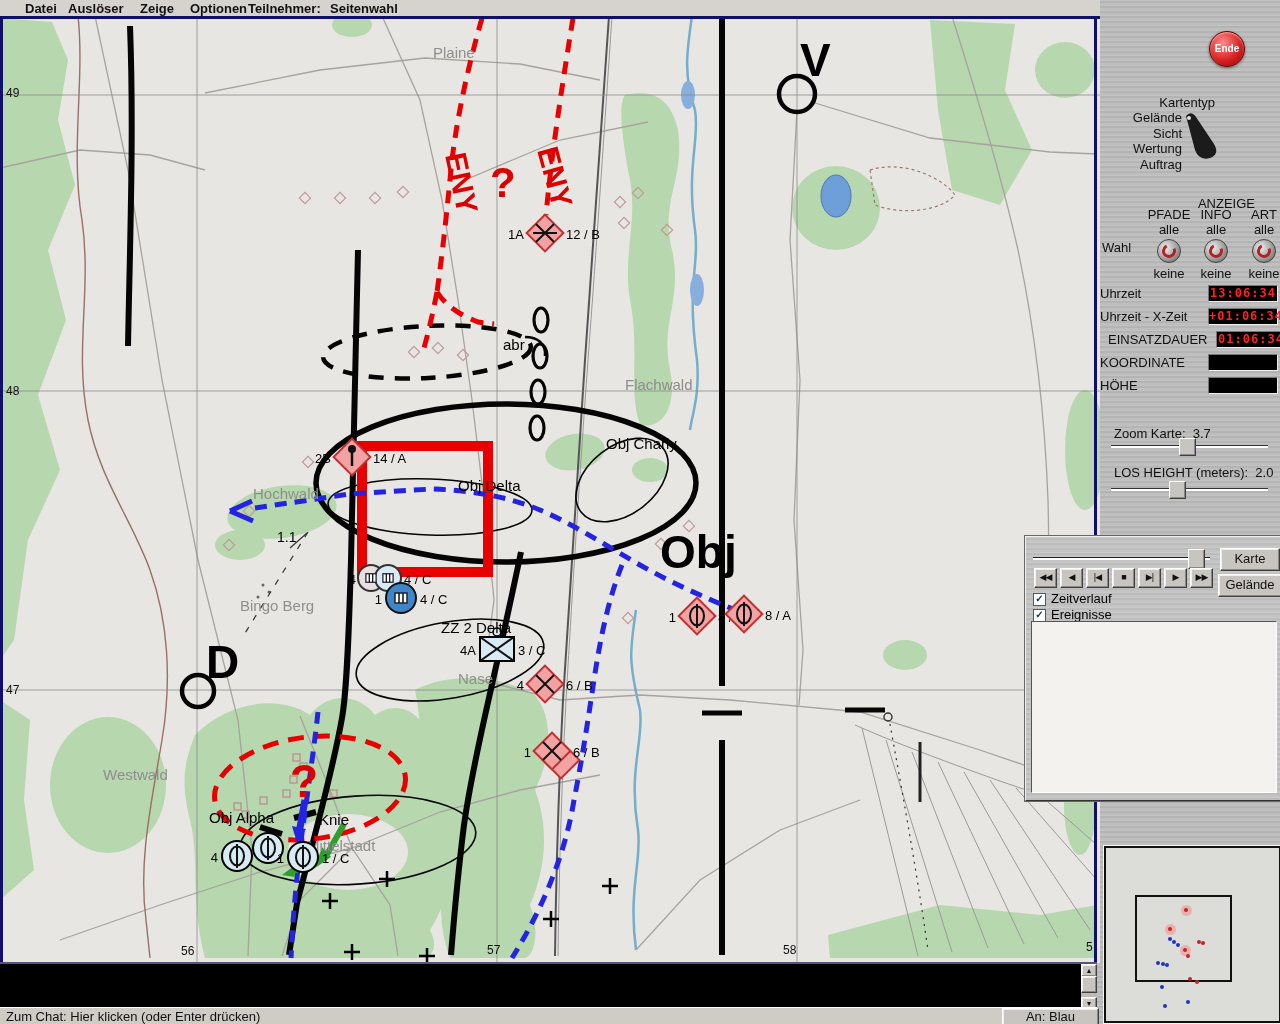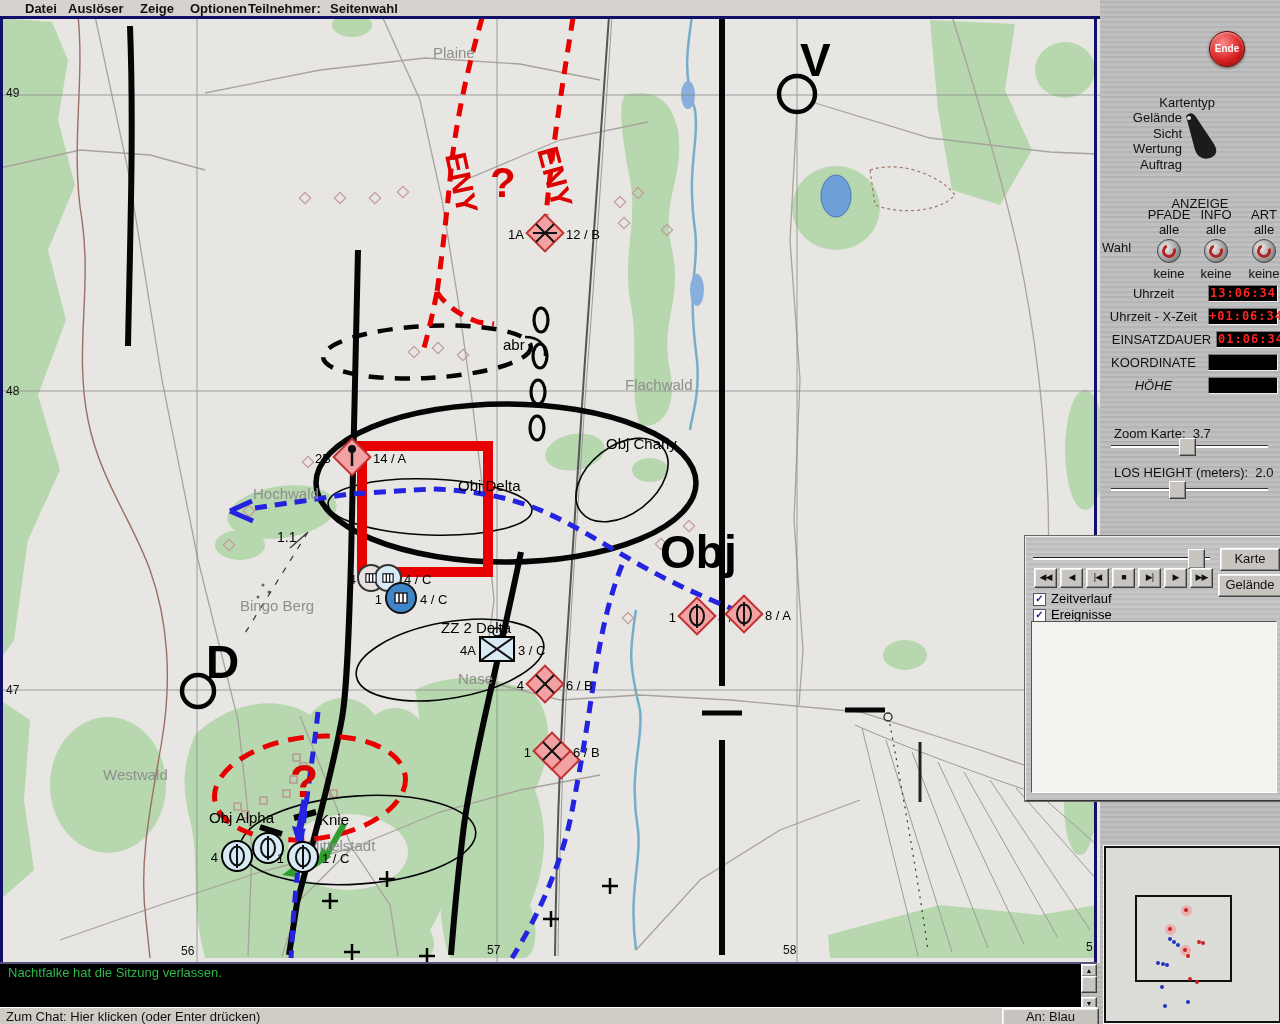--- a/index.html
+++ b/index.html
@@ -15,30 +15,30 @@
   
   #sidebar{left:1100px;top:0;width:180px;height:1024px;font-size:13px;color:#111;}
   #ende{left:109px;top:31px;width:34px;height:34px;border-radius:50%;
     background:radial-gradient(circle at 38% 32%,#ff8a8a,#d82424 55%,#8f0000);
     border:1px solid #600;box-shadow:inset 0 1px 2px rgba(255,255,255,.6),0 1px 3px rgba(0,0,0,.5);
     color:#fff;font-weight:bold;font-size:10px;text-align:center;line-height:33px;cursor:pointer;}
   .rlabel{text-align:right;}
   #ktyp-title{left:20px;top:95px;width:95px;}
   #ktyp-opts{left:0;top:110px;width:82px;line-height:15.5px;}
   #ktyp-opts div{cursor:pointer;}
-  #anz-title{left:45px;top:196px;width:110px;text-align:center;}
+  #anz-title{left:45px;top:196px;width:110px;text-align:right;}
   .anzcol{width:48px;text-align:center;top:207px;margin-left:24px;}
   .anzcol .alle,.anzcol .keine{font-size:13px;}
   .knob{width:22px;height:22px;margin:2px auto 3px auto;border-radius:50%;
     background:radial-gradient(circle at 35% 35%,#eee,#999 60%,#555);
     border:1px solid #444;position:relative;cursor:pointer;}
   .knob:after{content:'';position:absolute;inset:4px;border-radius:50%;
     border:3px solid #b42222;border-top-color:transparent;transform:rotate(20deg);}
   #wahl{left:2px;top:240px;}
-  .clockrow .lbl{position:absolute;left:0;width:107px;text-align:center;top:1px;}
+  .clockrow .lbl{position:absolute;left:0;width:107px;text-align:left;top:1px;}
   .led{position:absolute;left:108px;top:0;width:68px;height:15px;background:#000;
     border:1px solid;border-color:#777 #eee #eee #777;color:#ff2222;
     font-family:"DejaVu Sans Mono",monospace;font-size:12px;font-weight:bold;
     text-align:center;line-height:15px;letter-spacing:1px;}
   .sliderlbl{left:14px;text-align:center;}
   .track{left:11px;width:157px;height:2px;background:#fff;border-top:1px solid #333;}
   .handle{width:15px;height:16px;background:#c8c5c0;border:1px solid;
     border-color:#fff #404040 #404040 #fff;box-shadow:inset -1px -1px #888;cursor:pointer;}
   
   #panel{left:1025px;top:536px;width:255px;height:263px;
@@ -465,21 +465,21 @@
       <div class="led">+01:06:34</div>
     </div>
     <div class="abs clockrow" style="left: 8px; top: 331px; width: 180px; height: 17px;">
       <div class="lbl">EINSATZDAUER</div>
       <div class="led">01:06:34</div>
     </div>
     <div class="abs clockrow" style="left: 0px; top: 354px; width: 180px; height: 17px;">
       <div class="lbl">KOORDINATE</div>
       <div class="led"></div>
     </div>
-    <div class="abs clockrow" style="left: 0px; top: 377px; width: 180px; height: 17px; font-style: italic;">
+    <div class="abs clockrow" style="left: 0px; top: 377px; width: 180px; height: 17px;">
       <div class="lbl">HÖHE</div>
       <div class="led"></div>
     </div>
   </div>
 
 <div id="panel" class="abs">
   <div class="abs" style="left:7px;top:20px;width:177px;height:2px;background:#fff;border-top:1px solid #222"></div>
   <div class="abs handle" style="left:162px;top:12px;height:18px"></div>
   <div id="pbuttons">
       <div class="abs btn3d pbtn" style="left: 8px;">◀◀</div>
@@ -522,21 +522,20 @@
       <div class="abs mmdot" style="left: 57px; top: 116px; background: rgb(34, 51, 187);"></div>
       <div class="abs mmdot" style="left: 61px; top: 117px; background: rgb(34, 51, 187);"></div>
       <div class="abs mmdot" style="left: 56px; top: 139px; background: rgb(34, 51, 187);"></div>
       <div class="abs mmdot" style="left: 82px; top: 154px; background: rgb(34, 51, 187);"></div>
       <div class="abs mmdot" style="left: 59px; top: 158px; background: rgb(34, 51, 187);"></div>
     </div>
 </div>
 
 <div id="chat" class="abs">
   <div id="chatmsgs">
-      <div>Nachtfalke hat die Sitzung verlassen.</div>
     </div>
   <div id="chatsb" class="abs">
     <div class="abs btn3d sbbtn" style="top:0">▲</div>
     <div id="sbthumb" class="abs btn3d"></div>
     <div class="abs btn3d sbbtn" style="top:33px">▼</div>
   </div>
 </div>
 
 <div id="statusbar" class="abs">
   <span id="status-text">Zum Chat: Hier klicken (oder Enter drücken)</span>

